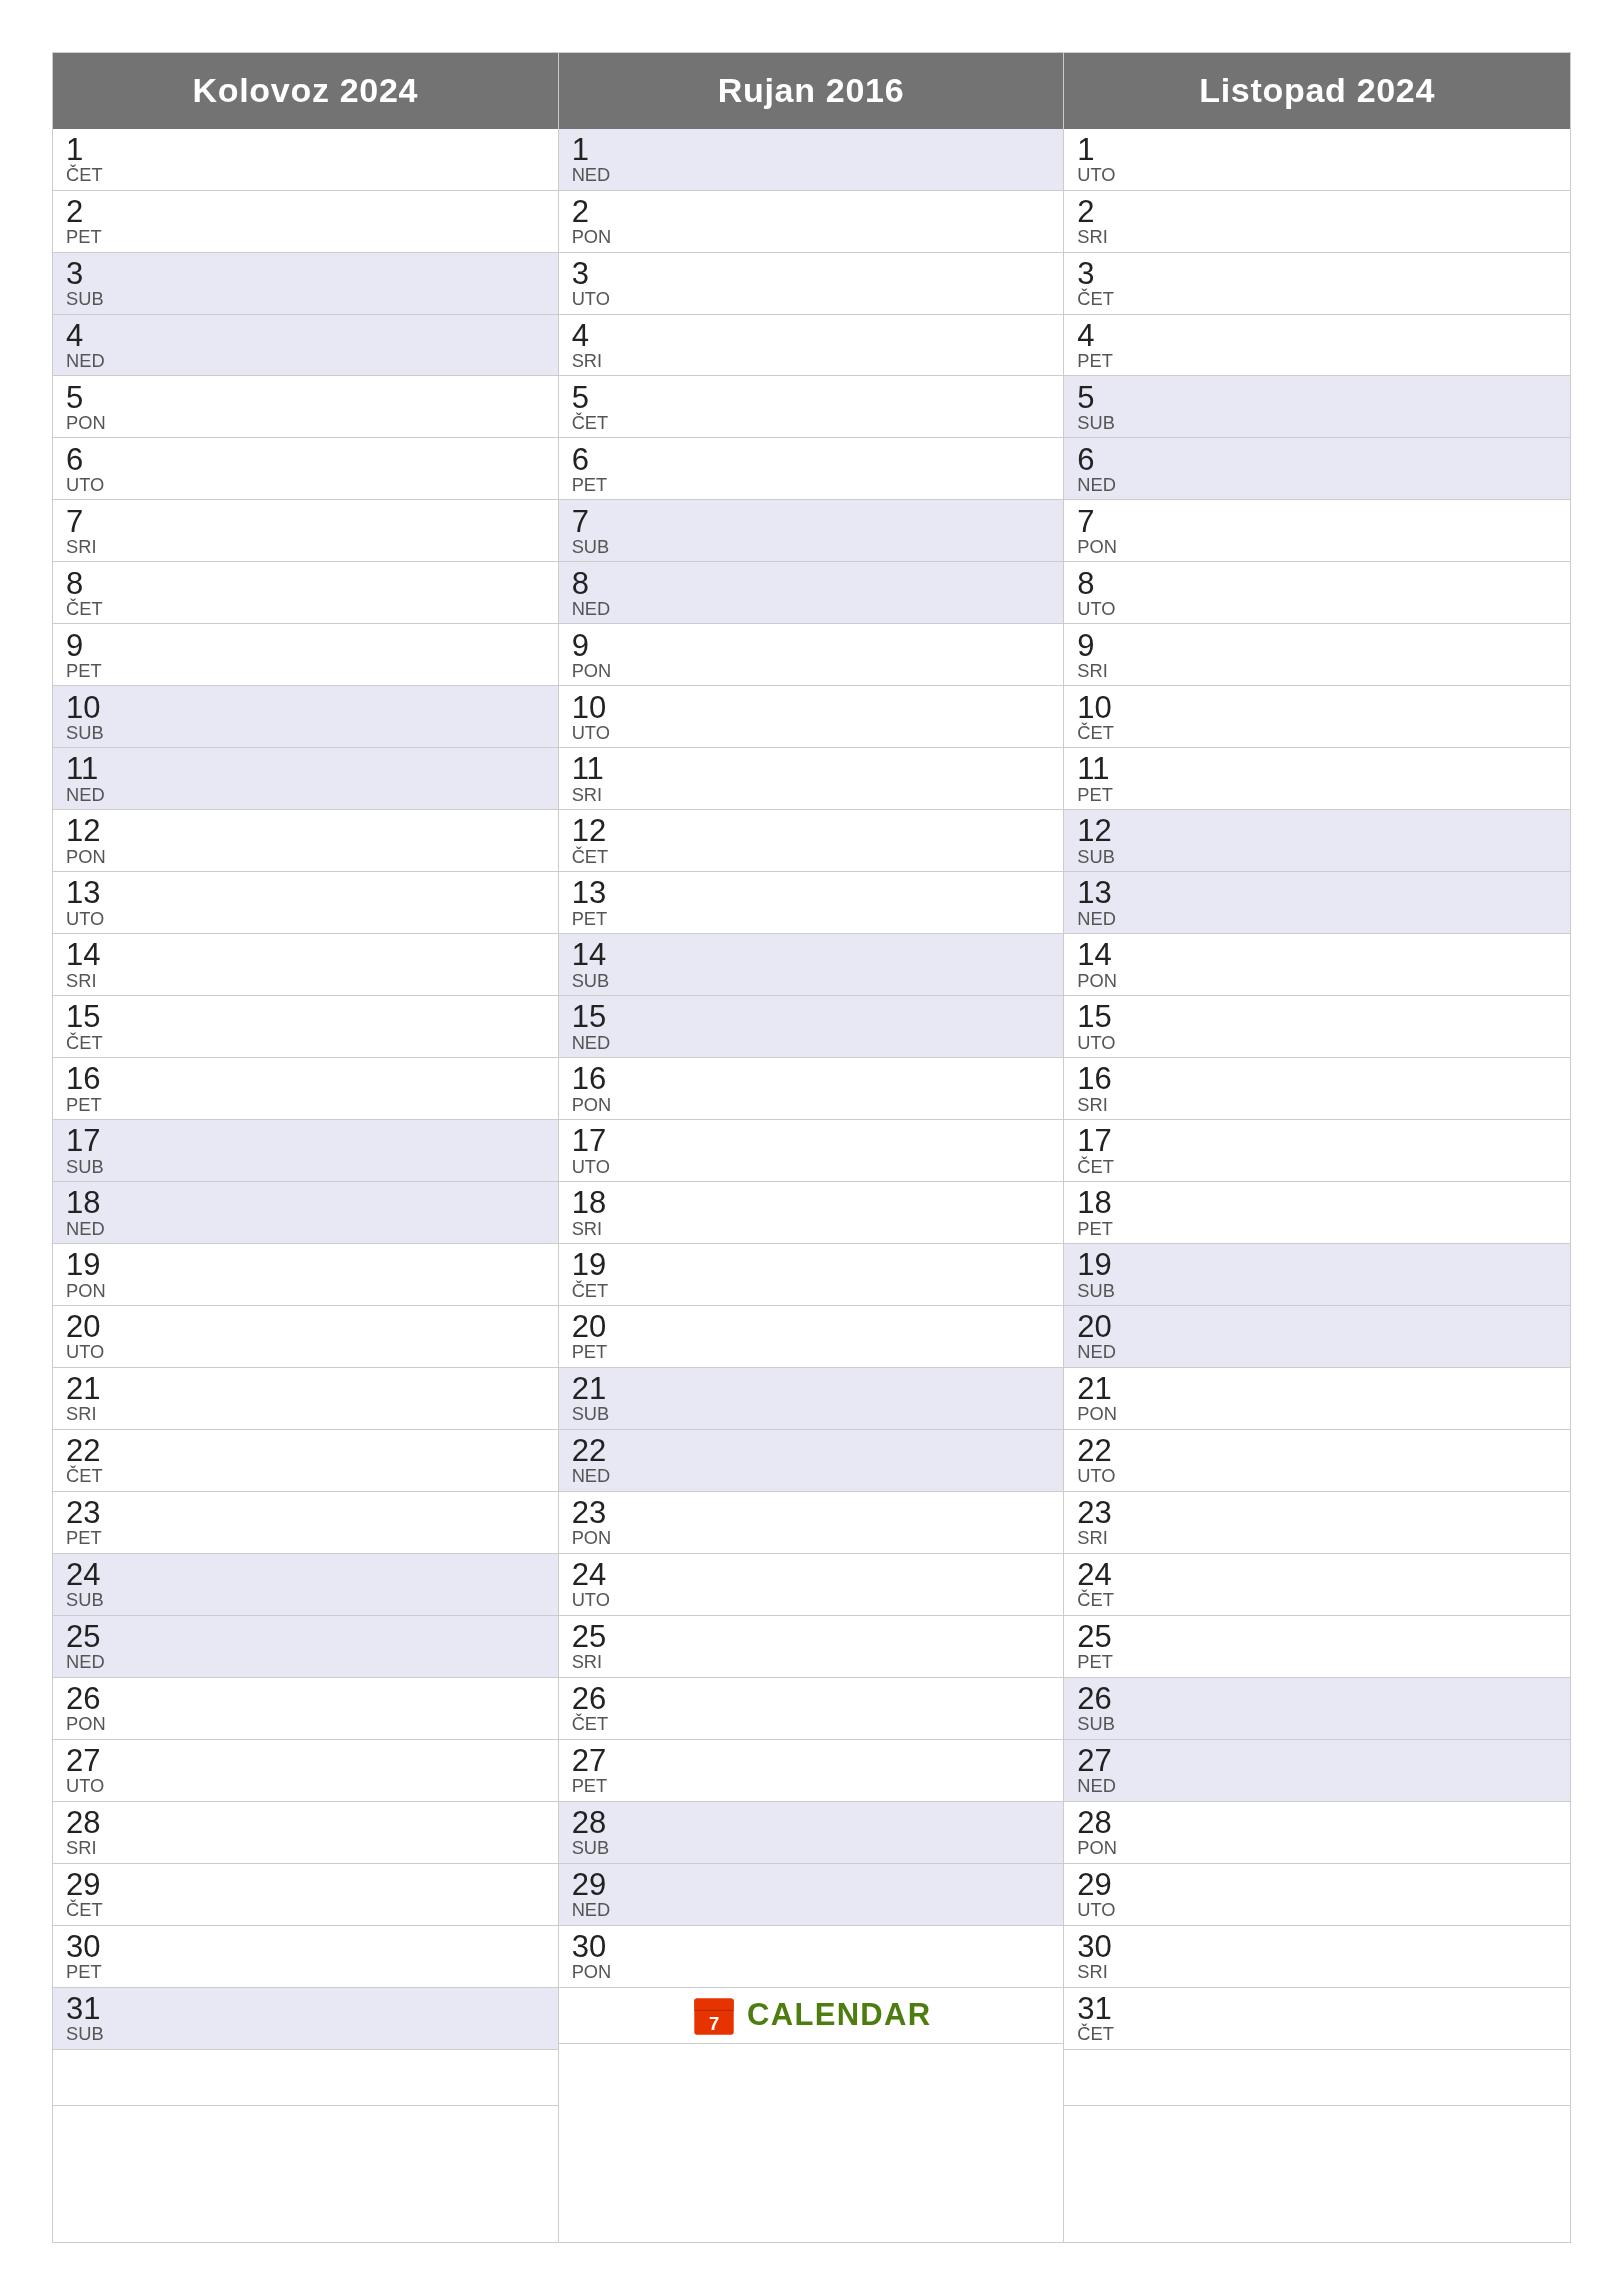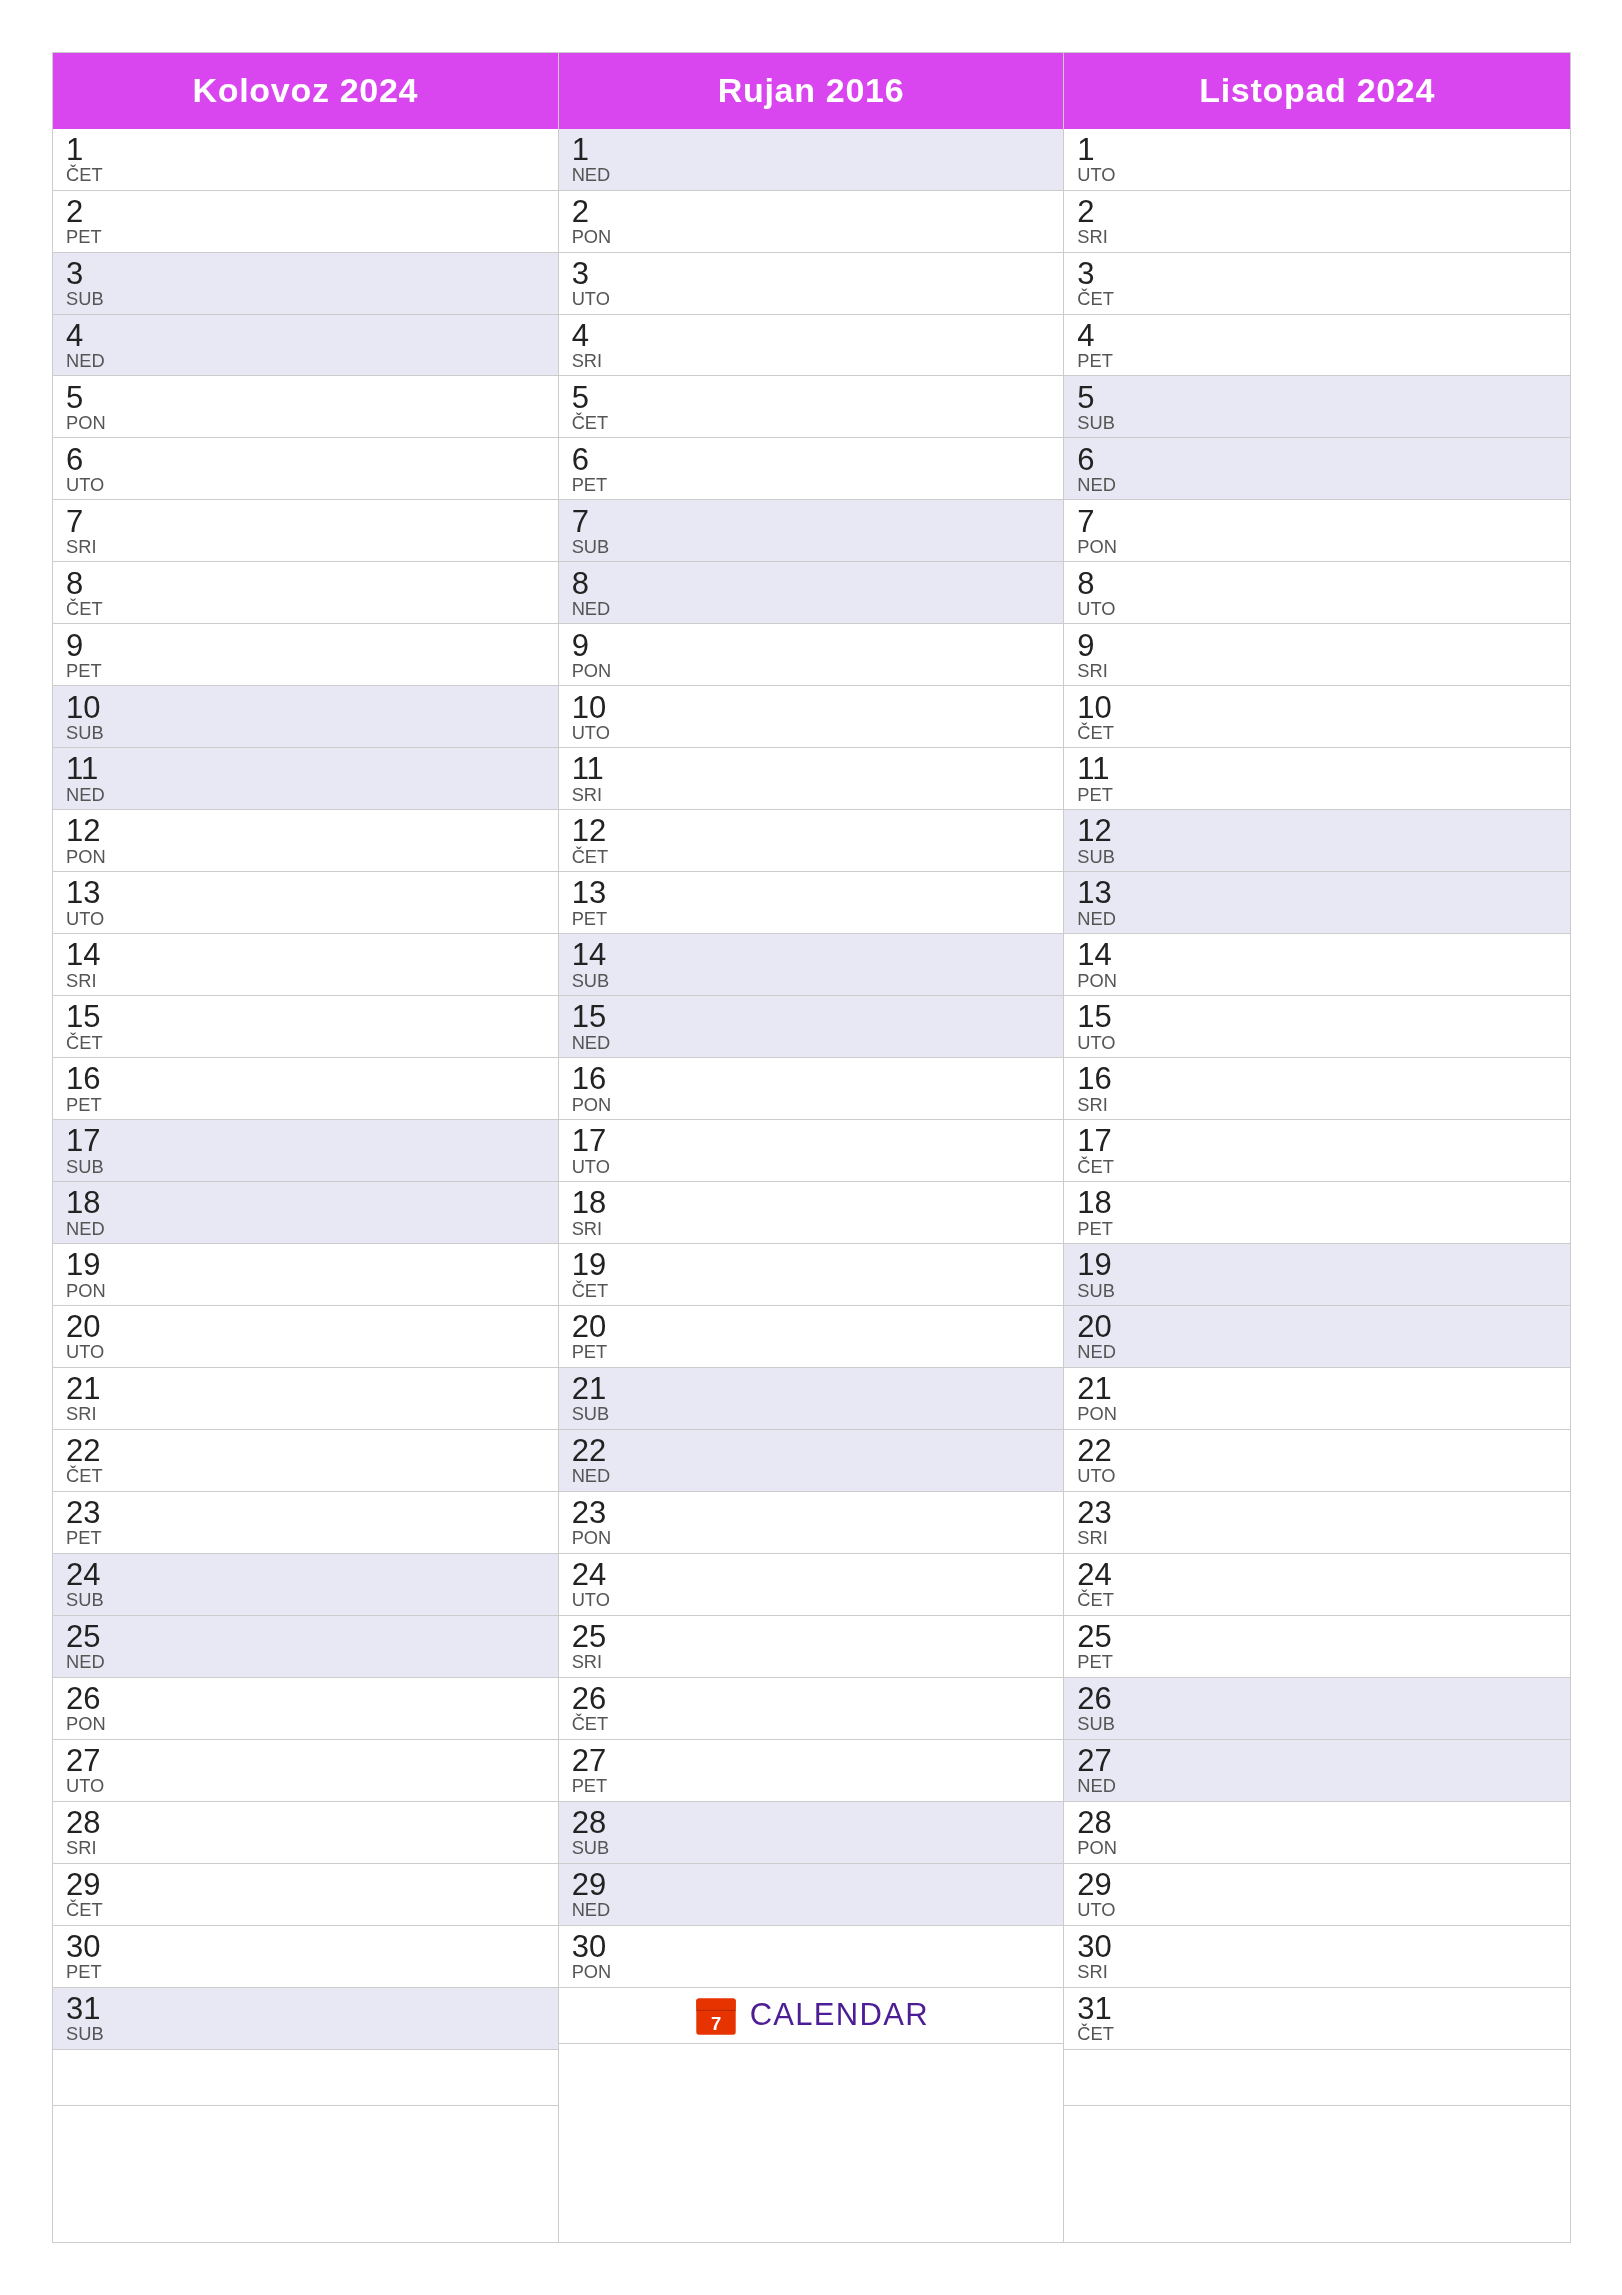--- a/index.html
+++ b/index.html
@@ -26,21 +26,21 @@
     }
     .month-col {
       display: flex;
       flex-direction: column;
       border-right: 1.3px solid #cccccc;
     }
     .month-col:last-child {
       border-right: none;
     }
     .month-header {
-      background: #d946ef;
+      background: #737373;
       color: #ffffff;
       text-align: center;
       font-size: 34px;
       font-weight: bold;
       padding: 18.3px 6.5px;
       letter-spacing: 0.7px;
     }
     .day-row {
       display: flex;
       flex-direction: row;
@@ -80,22 +80,22 @@
       min-height: 56px;
       border-bottom: 0.7px solid #cccccc;
     }
     .logo-area {
       display: flex;
       align-items: center;
       gap: 10.5px;
     }
     .logo-text {
       font-size: 31px;
-      font-weight: normal;
-      color: #4c1d95;
+      font-weight: bold;
+      color: #4d7c0f;
       letter-spacing: 1.3px;
     }
     .empty-row {
       min-height: 56px;
       border-bottom: 0.7px solid #cccccc;
     }
   </style>
 </head>
 <body>
 

